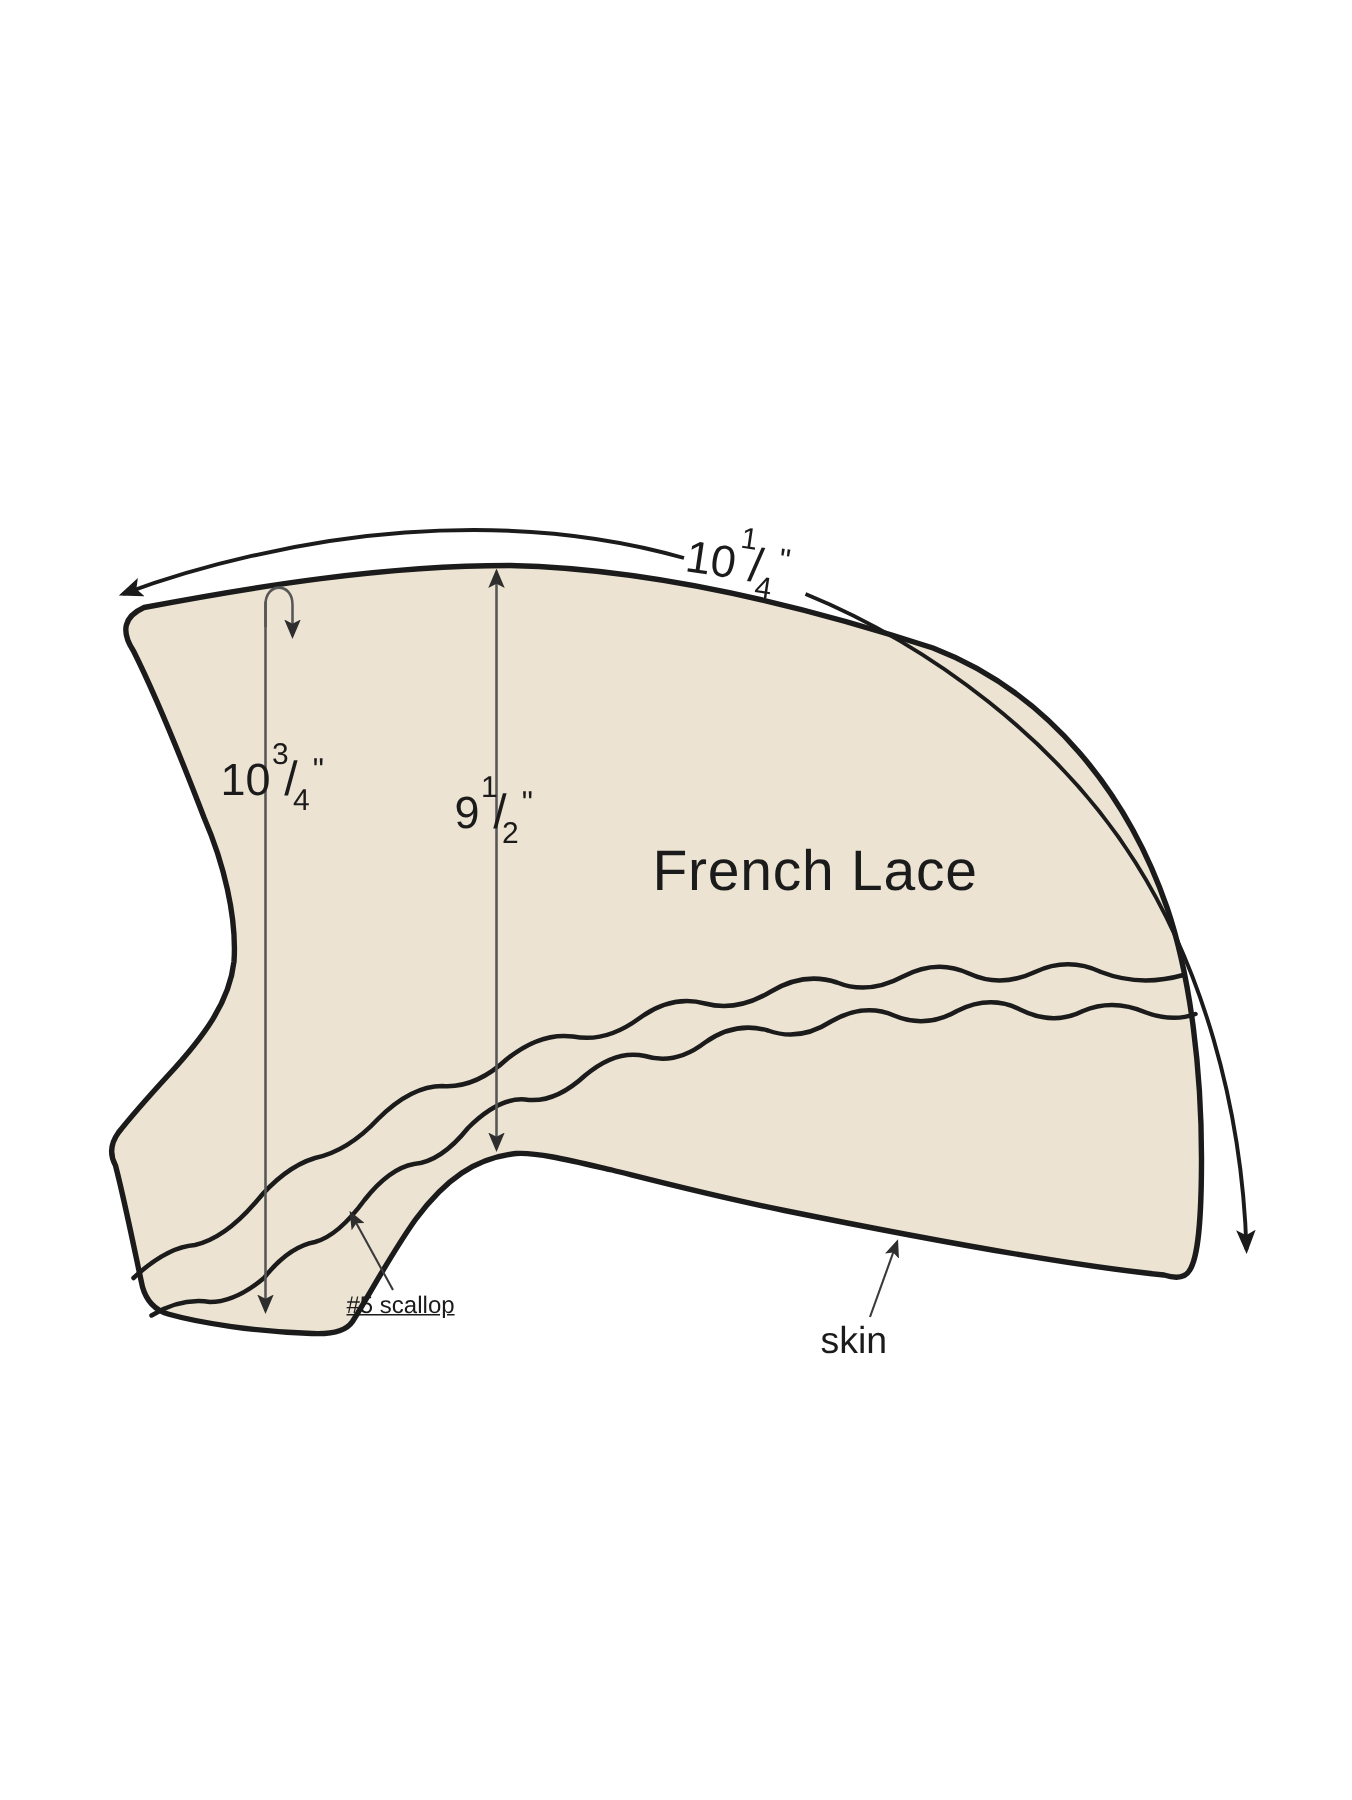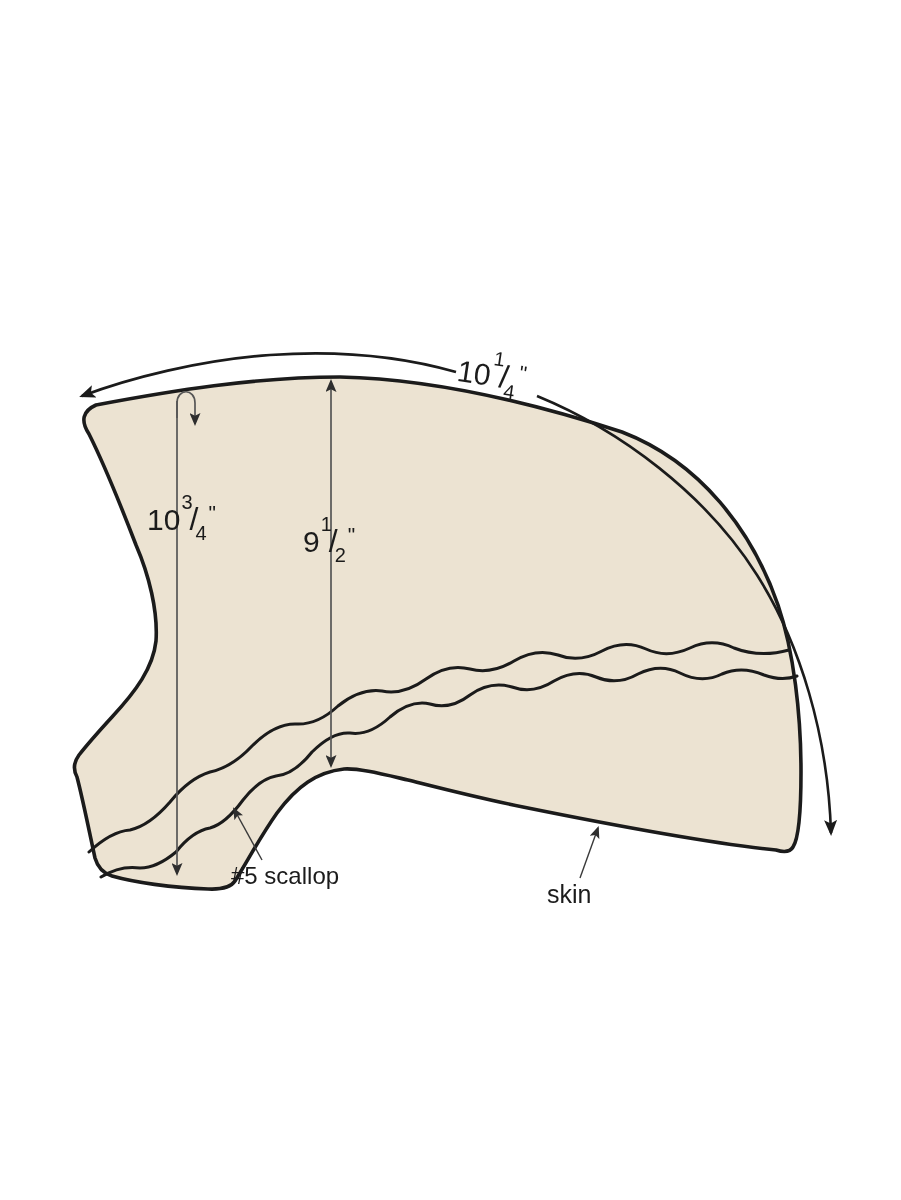--- a/index.html
+++ b/index.html
@@ -22,21 +22,21 @@
   .meas sup { font-size: 20px; position: relative; top: -10px; margin-left: 1px; line-height: 0; }
   .meas .slash { font-size: 32px; margin: 0 -3px; }
   .meas sub { font-size: 20px; position: relative; top: 3px; line-height: 0; }
   .meas .unit { font-size: 21px; position: relative; top: -10px; margin-left: 2px; }
 
   .lbl-arc          { left: 460px; top: 354px; transform: rotate(8.5deg); transform-origin: left top; }
   .lbl-left-depth   { left: 147px; top: 503px; }
   .lbl-center-depth { left: 303px; top: 525px; }
 
   .lbl-material { left: 435px; top: 560px; font-size: 38px; letter-spacing: 0.5px; }
-  .lbl-scallop  { left: 231px; top: 862px; font-size: 24px; }
+  .lbl-scallop  { left: 231px; top: 862px; font-size: 16px; text-decoration: underline; }
   .lbl-skin     { left: 547px; top: 880px; font-size: 25px; }
 </style>
 </head>
 <body>
 
 <div id="canvas">
 
   <svg id="diagram-svg" width="901" height="1200" viewBox="0 0 901 1200">
     <defs>
       <marker id="mBig" markerUnits="userSpaceOnUse" markerWidth="16" markerHeight="13" refX="13" refY="6.5" orient="auto-start-reverse">
@@ -128,18 +128,19 @@
   </div>
 
   <div class="lbl meas lbl-left-depth">
     <span class="whole">10</span><sup>3</sup><span class="slash">/</span><sub>4</sub><span class="unit">"</span>
   </div>
 
   <div class="lbl meas lbl-center-depth">
     <span class="whole">9</span><sup>1</sup><span class="slash">/</span><sub>2</sub><span class="unit">"</span>
   </div>
 
+  <div class="lbl lbl-material">French Lace</div>
 
   <div class="lbl lbl-scallop">#5 scallop</div>
 
   <div class="lbl lbl-skin">skin</div>
 
 </div>
 
 </body></html>

